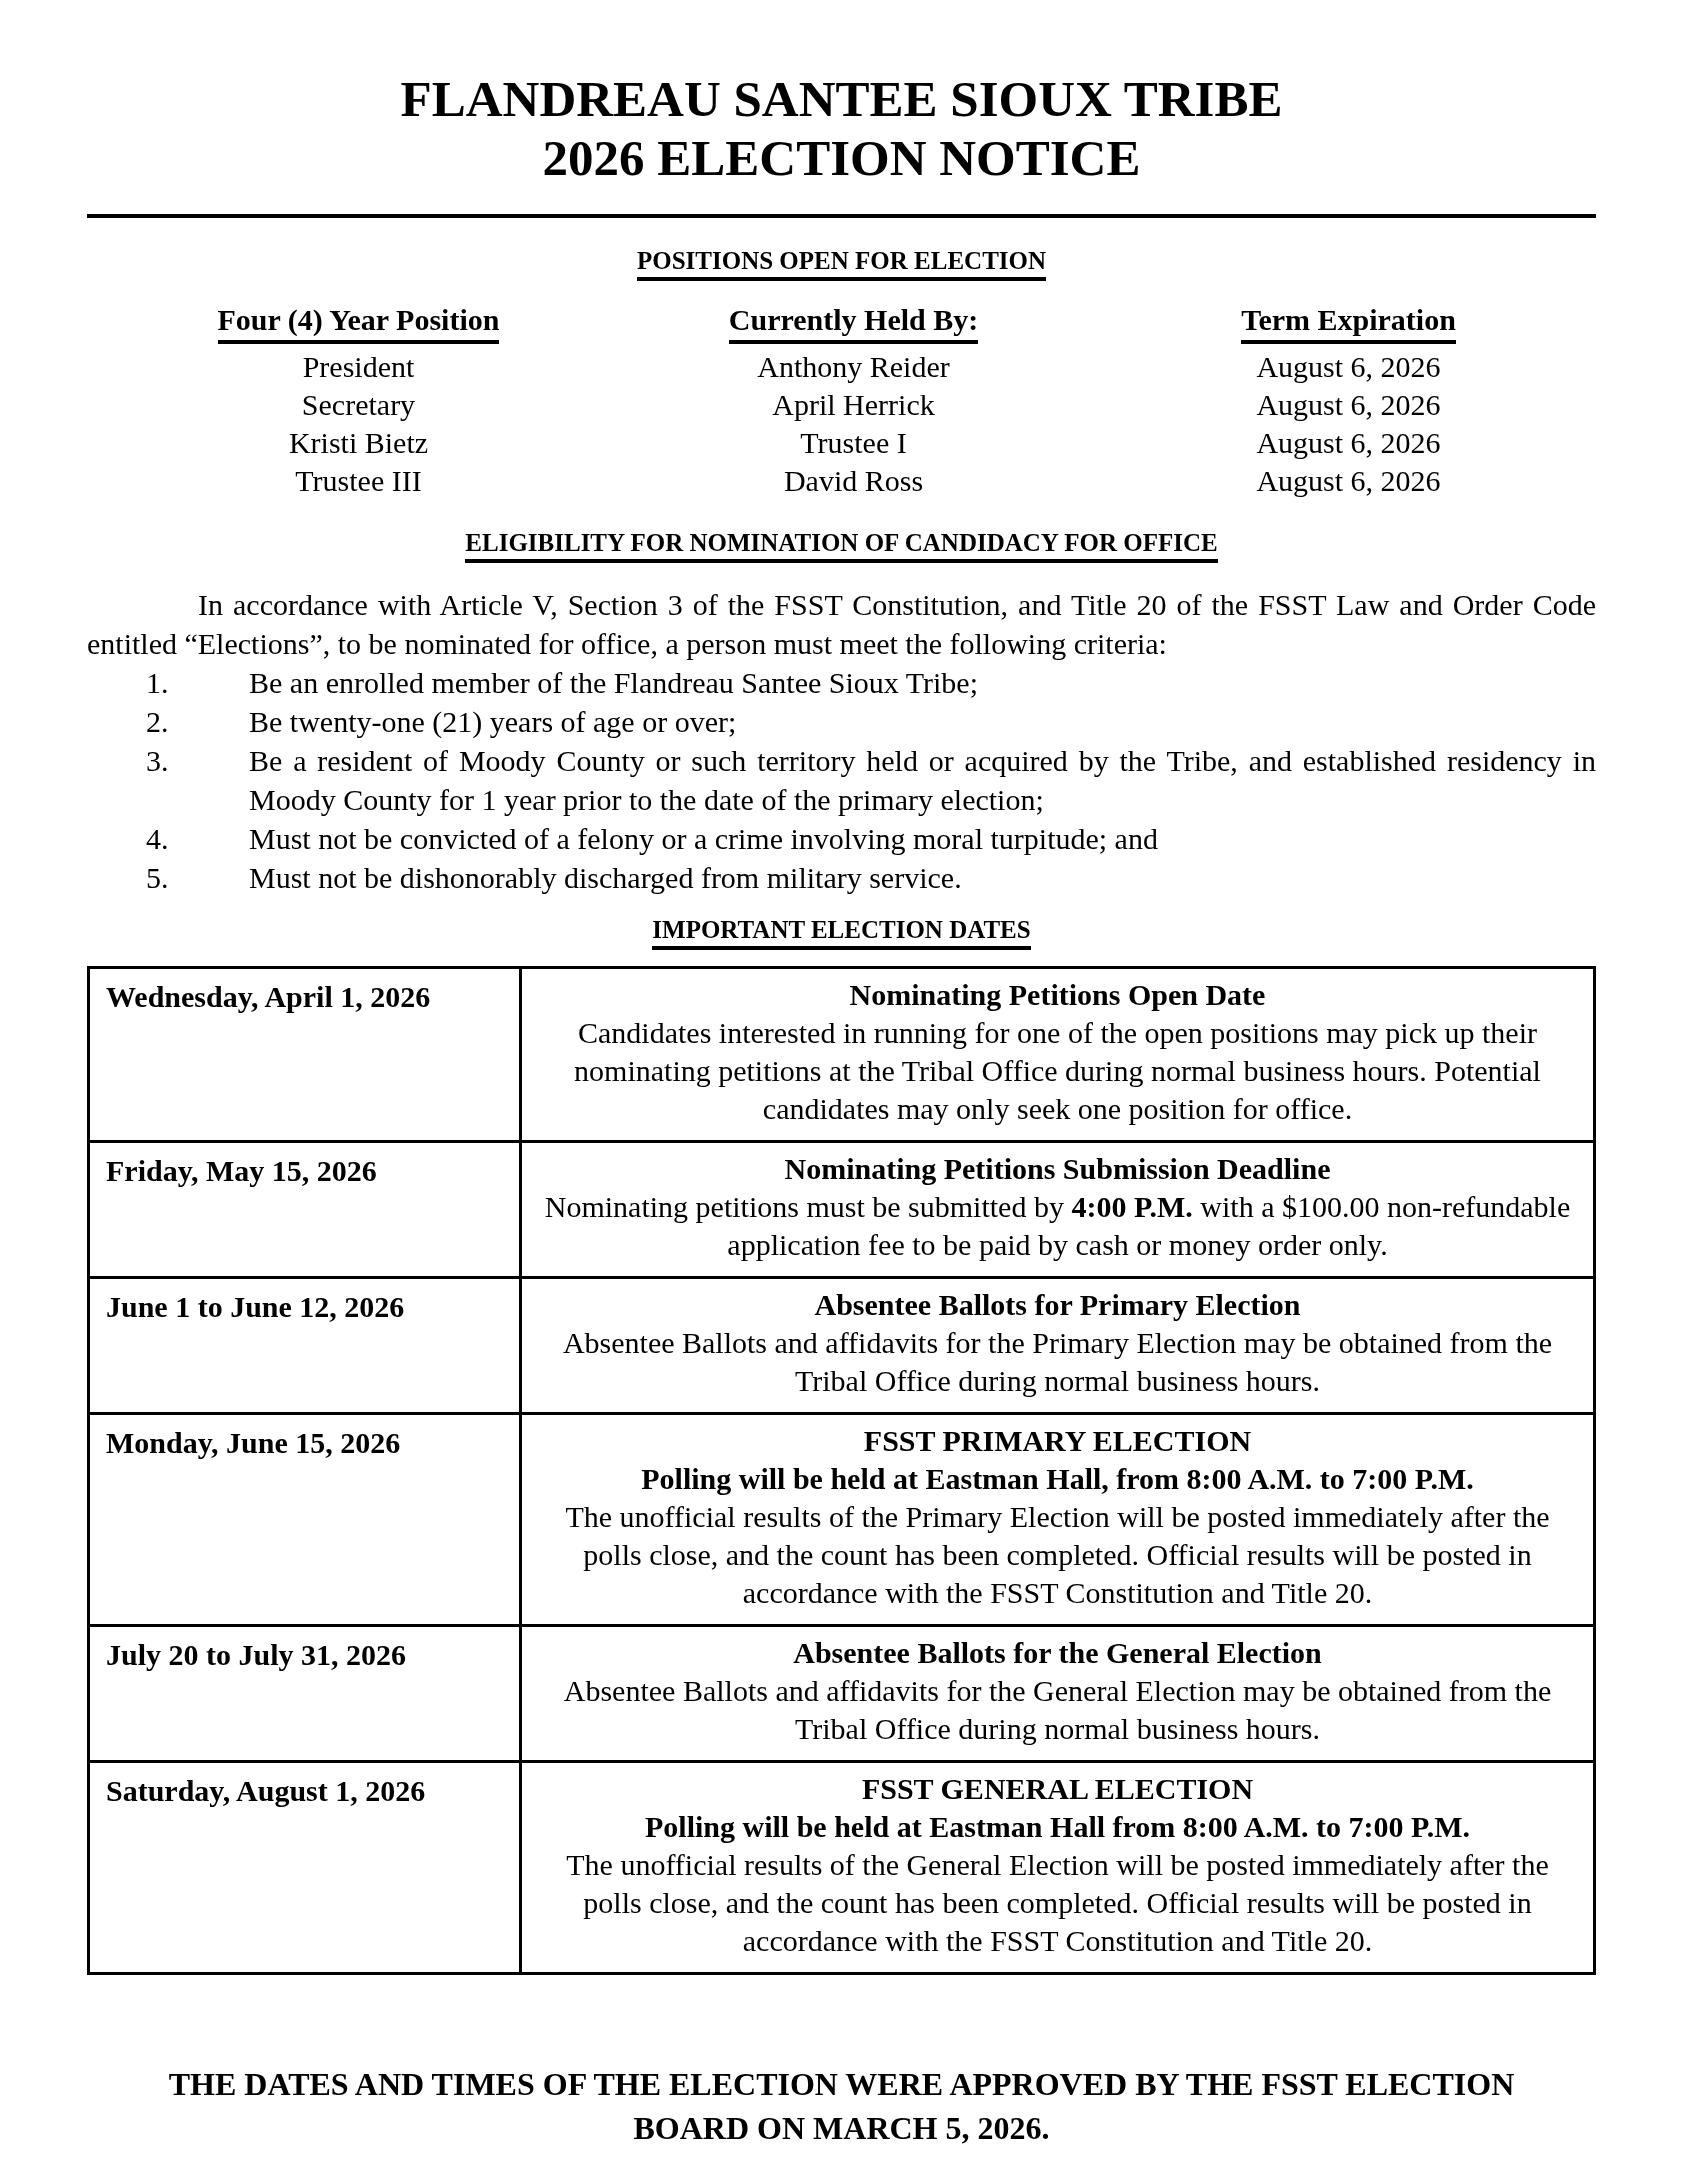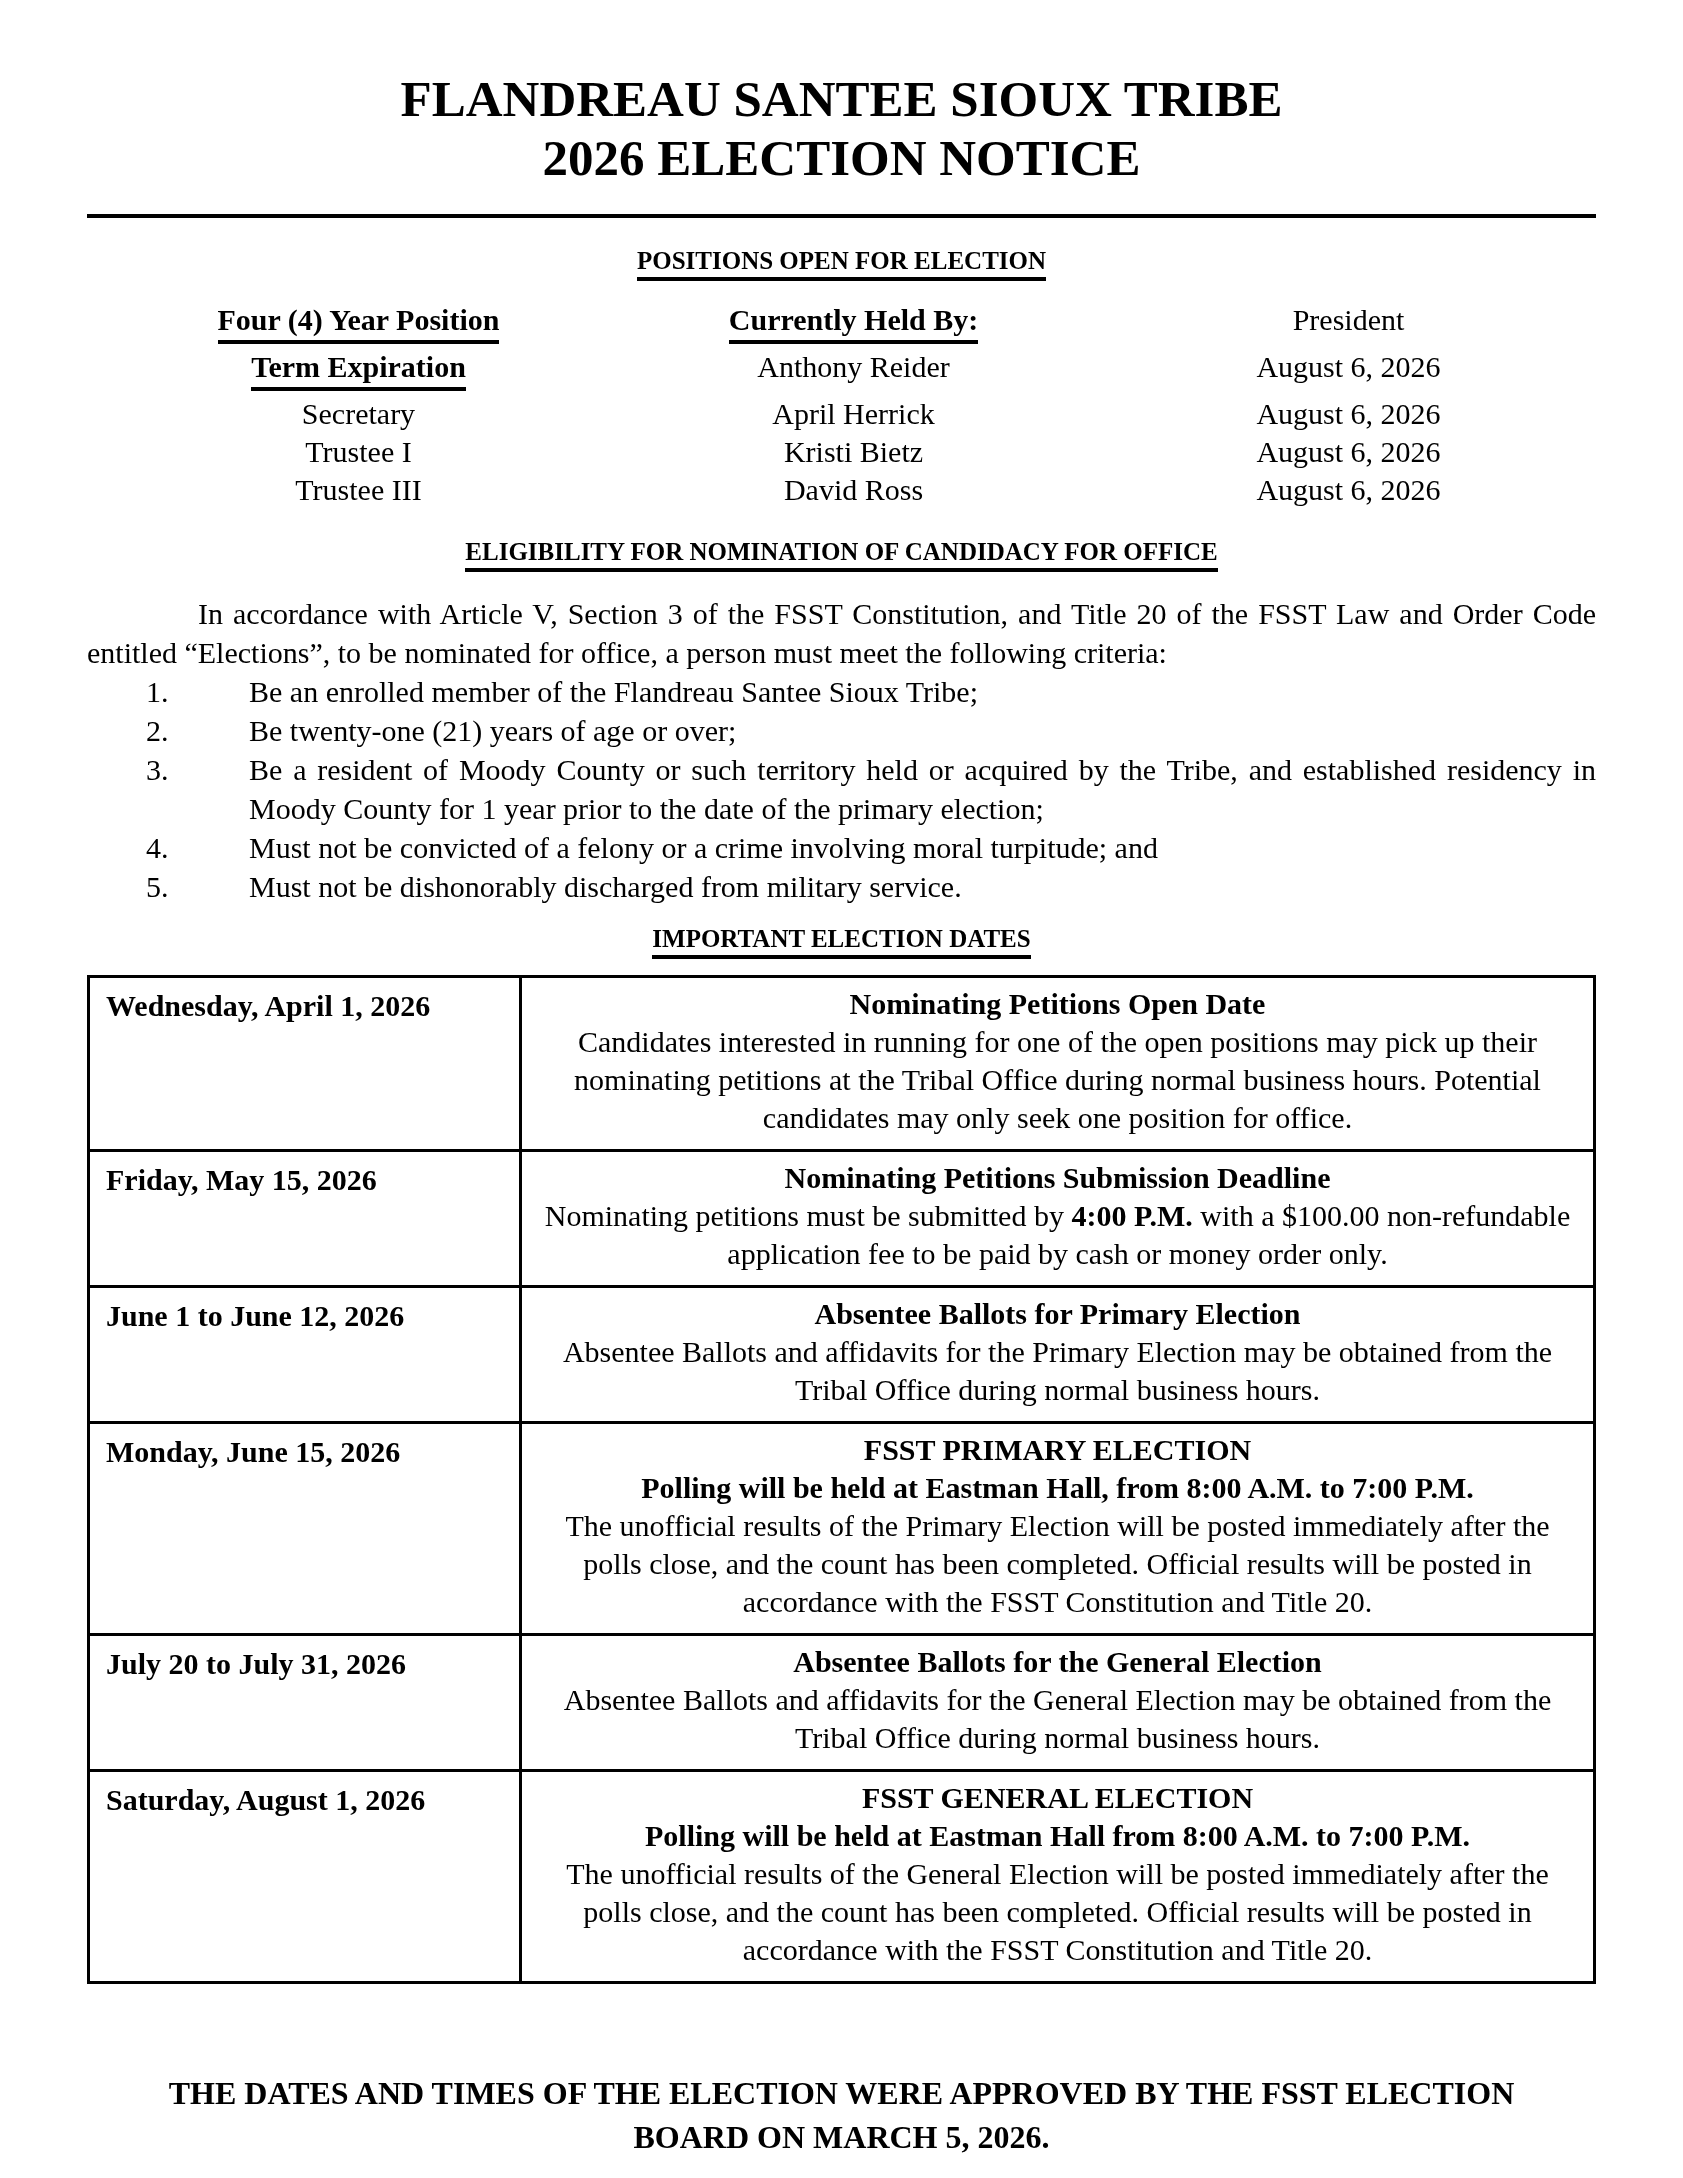--- a/index.html
+++ b/index.html
@@ -113,32 +113,32 @@
   </div>
   <hr class="title-rule">
 
   <div class="sec-head">
     <span class="u">POSITIONS OPEN FOR ELECTION</span>
   </div>
 
   <div class="pos-grid">
     <div class="cell pos-head"><span class="u2">Four (4) Year Position</span></div>
     <div class="cell pos-head"><span class="u2">Currently Held By:</span></div>
+    <div class="cell pos-head"><span class="u2">Term Expiration</span></div>
+
     <div class="cell">President</div>
-
-    <div class="cell pos-head"><span class="u2">Term Expiration</span></div>
     <div class="cell">Anthony Reider</div>
     <div class="cell">August 6, 2026</div>
 
     <div class="cell">Secretary</div>
     <div class="cell">April Herrick</div>
     <div class="cell">August 6, 2026</div>
 
+    <div class="cell">Kristi Bietz</div>
     <div class="cell">Trustee I</div>
-    <div class="cell">Kristi Bietz</div>
     <div class="cell">August 6, 2026</div>
 
     <div class="cell">Trustee III</div>
     <div class="cell">David Ross</div>
     <div class="cell">August 6, 2026</div>
   </div>
 
   <div class="sec-head">
     <span class="u">ELIGIBILITY FOR NOMINATION OF CANDIDACY FOR OFFICE</span>
   </div>

